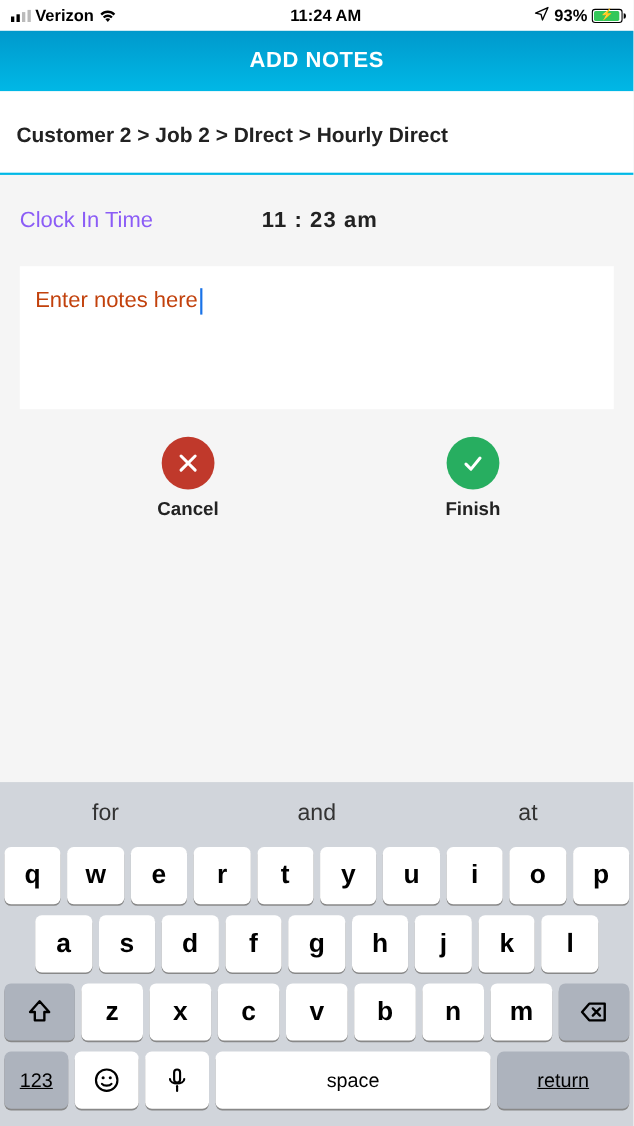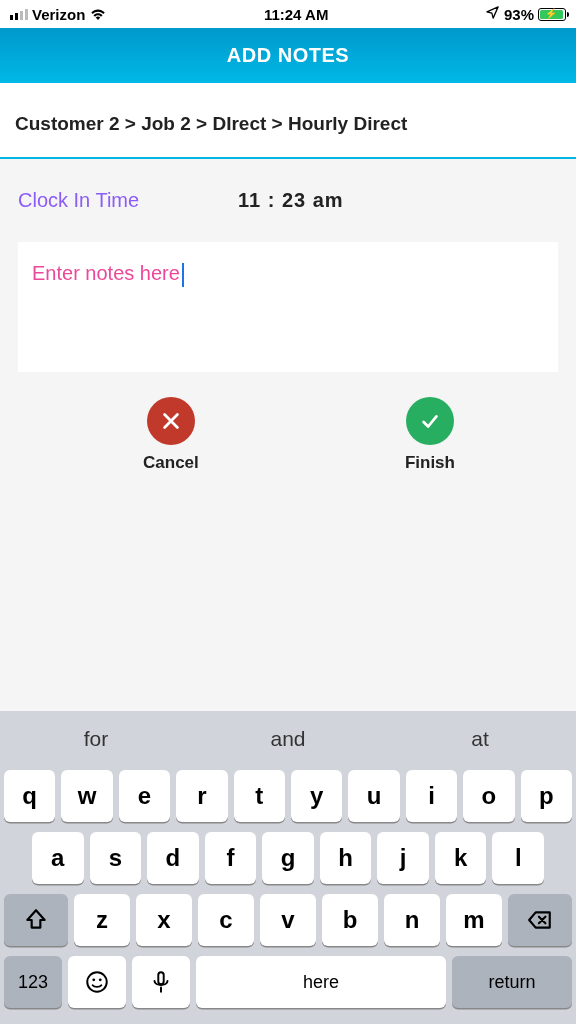--- a/index.html
+++ b/index.html
@@ -26,41 +26,41 @@
     
     .breadcrumb-wrap { background: #fff; padding: 30px 14px 22px 15px; border-bottom: 2px solid #00b8e6; margin-bottom: 30px; font-size: 19px; font-weight: 700; color: #222; }
 
     
     .clock-row { display: flex; align-items: center; padding: 0 18px; font-size: 20px; }
     .clock-label { color: #8b5cf6; font-weight: 400; width: 220px; }
     .clock-val { color: #222; font-weight: 700; letter-spacing: 1px; }
 
     
     .notes-wrap { margin: 30px 18px 0 18px; background: #fff; padding: 20px 14px; height: 130px; font-size: 20px; color: #333; }
-    .notes-wrap .placeholder { color: #ec4899; text-align: right; }
+    .notes-wrap .placeholder { color: #c2410c; text-align: right; }
     .cursor { display: inline-block; width: 2px; height: 24px; background: #1a73e8; vertical-align: middle; margin-left: 2px; }
 
     
     .actions { display: flex; justify-content: space-around; padding: 25px 18px 10px 40px; }
     .action { display: flex; flex-direction: column; align-items: center; gap: 8px; cursor: pointer; }
     .circle { width: 48px; height: 48px; border-radius: 50%; display: flex; align-items: center; justify-content: center; }
     .circle-red { background: #c0392b; }
     .circle-green { background: #27ae60; }
     .circle svg { width: 22px; height: 22px; }
     .action-label { font-size: 17px; font-weight: 700; color: #222; }
 
     
     .keyboard { position: absolute; left: 0; right: 0; bottom: 0; background: #d1d5db; }
     .suggest-row { display: flex; height: 55px; align-items: center; }
     .sugg { flex: 1; text-align: center; font-size: 21px; color: #333; position: relative; }
     .sugg + .sugg::before { content: ""; position: absolute; left: 0; top: 12px; bottom: 12px; width: 1px; background: #b0b4bb; }
     .key-rows { padding: 4px 4px 6px 4px; }
     .key-row { display: flex; gap: 6px; margin-bottom: 10px; justify-content: center; }
     .key { background: #fff; border-radius: 6px; box-shadow: 0 1.5px 0 #888; height: 52px; display: flex; align-items: center; justify-content: center; font-size: 24px; font-weight: 600; color: #000; flex: 1; cursor: pointer; }
-    .key-util { background: #adb3bd; }
+    .key-util { background: #adb3bd; text-decoration: underline; }
     .row2 { padding: 0 28px; }
     .shift, .bksp { flex: 0 0 64px; }
     .row4 .key { font-size: 18px; font-weight: 500; }
     .k-123, .k-emoji, .k-mic { flex: 0 0 58px; }
     .k-emoji, .k-mic { background:#fff; }
     .k-space { flex: 1; }
     .k-return { flex: 0 0 120px; }
     .shift svg, .bksp svg, .k-emoji svg, .k-mic svg { width: 26px; height: 26px; }
   </style>
 </head>
@@ -194,17 +194,17 @@
             <path d="M8 15 C9.5 17 14.5 17 16 15" fill="none" stroke="#000" stroke-width="1.8" stroke-linecap="round"></path>
           </svg>
       </div>
       <div class="key k-mic">
         <svg viewBox="0 0 24 24">
             <rect x="9.5" y="3" width="5" height="11" rx="2.5" fill="none" stroke="#000" stroke-width="1.8"></rect>
             <path d="M6 11 C6 16 18 16 18 11" fill="none" stroke="#000" stroke-width="1.8" stroke-linecap="round"></path>
             <line x1="12" y1="17" x2="12" y2="21" stroke="#000" stroke-width="1.8" stroke-linecap="round"></line>
           </svg>
       </div>
-      <div class="key k-space">here</div>
+      <div class="key k-space">space</div>
       <div class="key key-util k-return">return</div>
     </div>
   </div>
 </div>
 
 </body></html>

